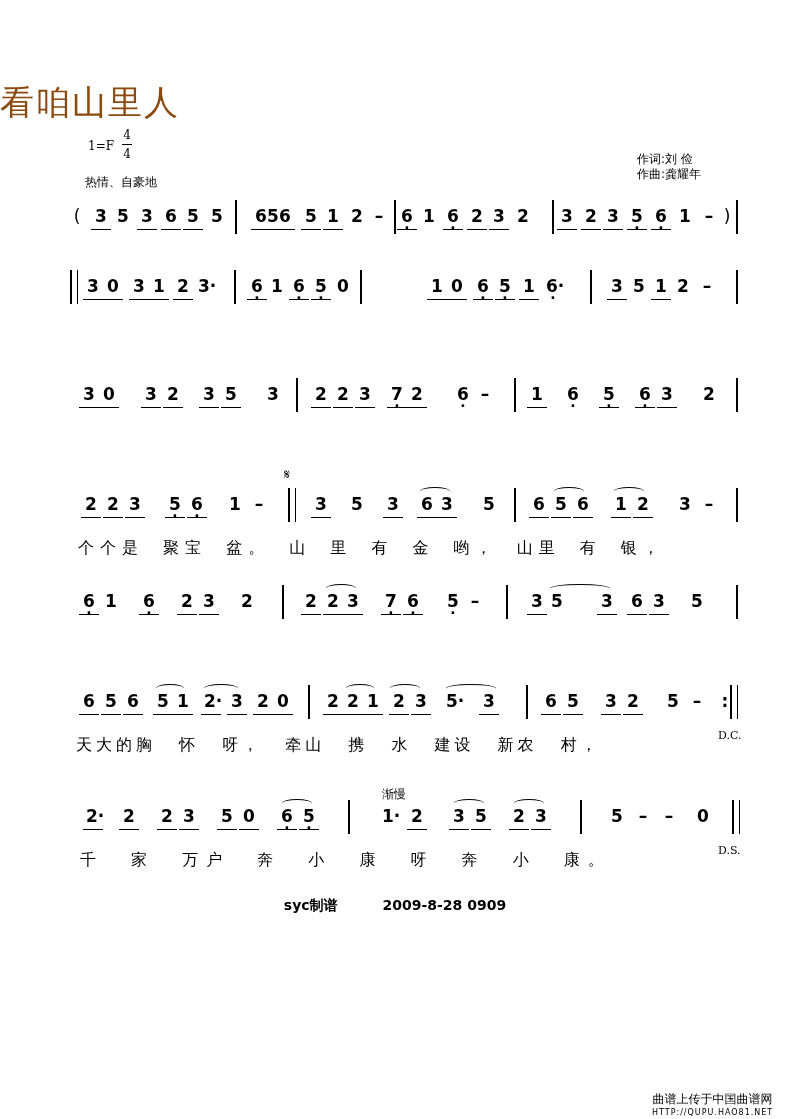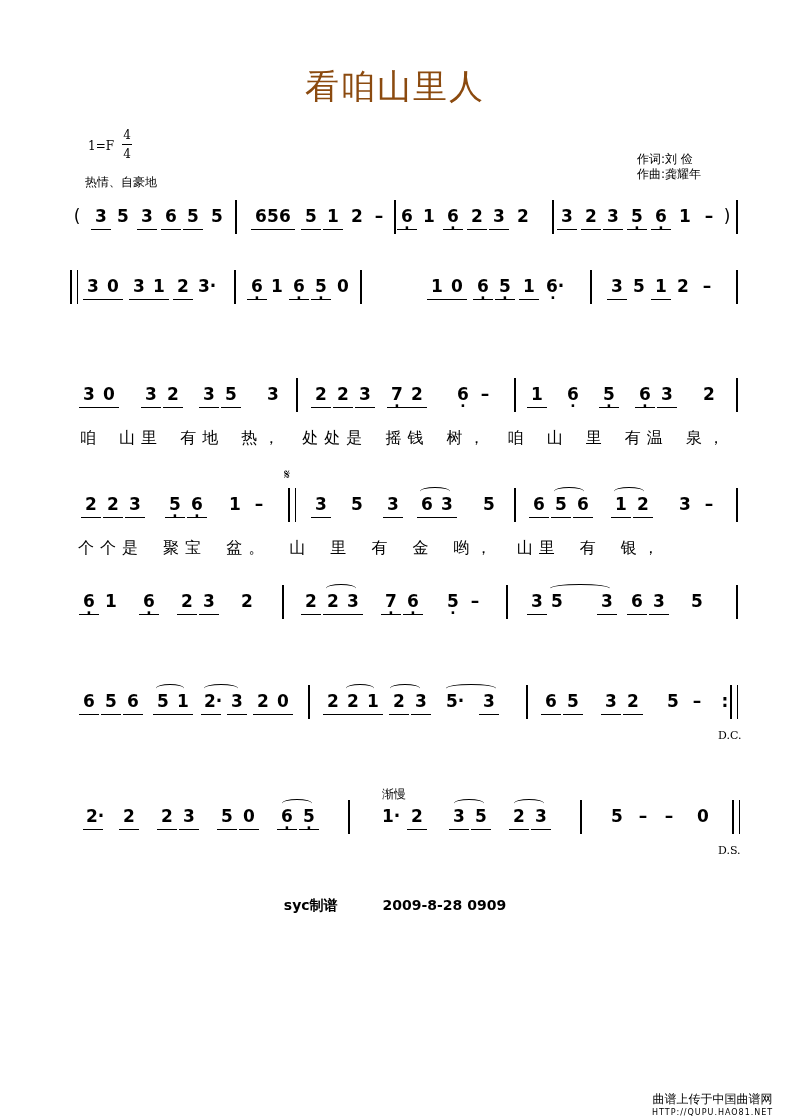--- a/index.html
+++ b/index.html
@@ -1,19 +1,19 @@
 <!DOCTYPE html>
 <html><head>
 <meta charset="utf-8">
 <style>
   html, body { margin:0; padding:0; background:#ffffff; }
   body { width:790px; height:1119px; position:relative; overflow:hidden;
          font-family:"DejaVu Sans", sans-serif; color:#000; }
   .abs { position:absolute; }
-  .title { left:0; width:790px; top:64px; text-align:center; font-size:34px;
+  .title { left:0; width:790px; top:80px; text-align:left; font-size:34px;
            color:#8B4A0F; font-family:"DejaVu Serif", serif; letter-spacing:2px; }
   .key { left:88px; top:139px; font-size:12px; font-family:"DejaVu Serif", serif; }
   .ts { left:122px; top:128px; font-size:12px; font-family:"DejaVu Serif", serif; text-align:center; line-height:14px; }
   .ts .line { border-top:1px solid #000; width:10px; margin:2px auto; }
   .tempo { left:85px; top:174px; font-size:12px; }
   .credits { left:637px; top:152px; font-size:12px; line-height:15px; }
   .row { position:absolute; left:70px; width:680px; height:100px; }
   .notes { position:absolute; top:0; left:0; right:0; height:34px; font-weight:bold; font-size:17px; }
   .n { position:absolute; top:6px; width:14px; text-align:center; }
   .n.ul::after { content:""; position:absolute; left:-3px; right:-3px; bottom:-4px; border-bottom:1.5px solid #000; }
@@ -132,21 +132,20 @@
       <span class="n" style="left:408px">–</span>
     <div class="bar" style="left:444px"></div>
     <span class="n ul" style="left:460px">1</span>
       <span class="n dot" style="left:496px">6</span>
     <span class="n ul dot" style="left:532px">5</span>
     <span class="n ul dot" style="left:568px">6</span>
       <span class="n ul" style="left:590px">3</span>
     <span class="n" style="left:632px">2</span>
     <div class="bar" style="left:666px"></div>
   </div>
-  <div class="lyr" style="left:10px;word-spacing:6px;letter-spacing:6px">咱 山里 有地 热， 处处是 摇钱 树， 咱 山 里 有温 泉，</div>
 </div>
 
 <div class="row" style="top:488px;">
   <div class="abs" style="left:214px;top:-22px;font-size:14px">𝄋</div>
   <div class="notes">
     <span class="n ul" style="left:14px">2</span>
       <span class="n ul" style="left:36px">2</span>
       <span class="n ul" style="left:58px">3</span>
     <span class="n ul dot" style="left:98px">5</span>
       <span class="n ul dot" style="left:120px">6</span>
@@ -231,20 +230,21 @@
     <div class="bar" style="left:456px"></div>
     <span class="n ul" style="left:474px">6</span>
       <span class="n ul" style="left:496px">5</span>
     <span class="n ul" style="left:534px">3</span>
       <span class="n ul" style="left:556px">2</span>
     <span class="n" style="left:596px">5</span>
       <span class="n" style="left:620px">–</span>
     <span class="n" style="left:648px">:</span>
     <div class="dbar" style="left:660px"></div>
   </div>
+  <div class="lyr" style="left:6px;word-spacing:14px;letter-spacing:4px">天大的胸 怀 呀， 牵山 携 水 建设 新农 村，</div>
   <div class="abs small" style="left:648px;top:44px">D.C.</div>
 </div>
 
 <div class="row" style="top:800px;">
   <div class="abs" style="left:312px;top:-14px;font-size:12px">渐慢</div>
   <div class="notes">
     <span class="n ul" style="left:16px">2·</span>
       <span class="n ul" style="left:52px">2</span>
     <span class="n ul" style="left:90px">2</span>
       <span class="n ul" style="left:112px">3</span>
@@ -262,20 +262,21 @@
     <span class="slur" style="left:444px;width:30px"></span>
     <span class="n ul" style="left:442px">2</span>
       <span class="n ul" style="left:464px">3</span>
     <div class="bar" style="left:510px"></div>
     <span class="n" style="left:540px">5</span>
       <span class="n" style="left:566px">–</span>
       <span class="n" style="left:592px">–</span>
     <span class="n" style="left:626px">0</span>
     <div class="dbar" style="left:662px"></div>
   </div>
+  <div class="lyr" style="left:10px;word-spacing:14px;letter-spacing:8px">千 家 万户 奔 小 康 呀 奔 小 康。</div>
   <div class="abs small" style="left:648px;top:44px">D.S.</div>
 </div>
 
 <div class="abs footer">
   <span>syc制谱</span>
   <span>2009-8-28  0909</span>
 </div>
 
 <div class="abs wm">
   <div>曲谱上传于中国曲谱网</div>

